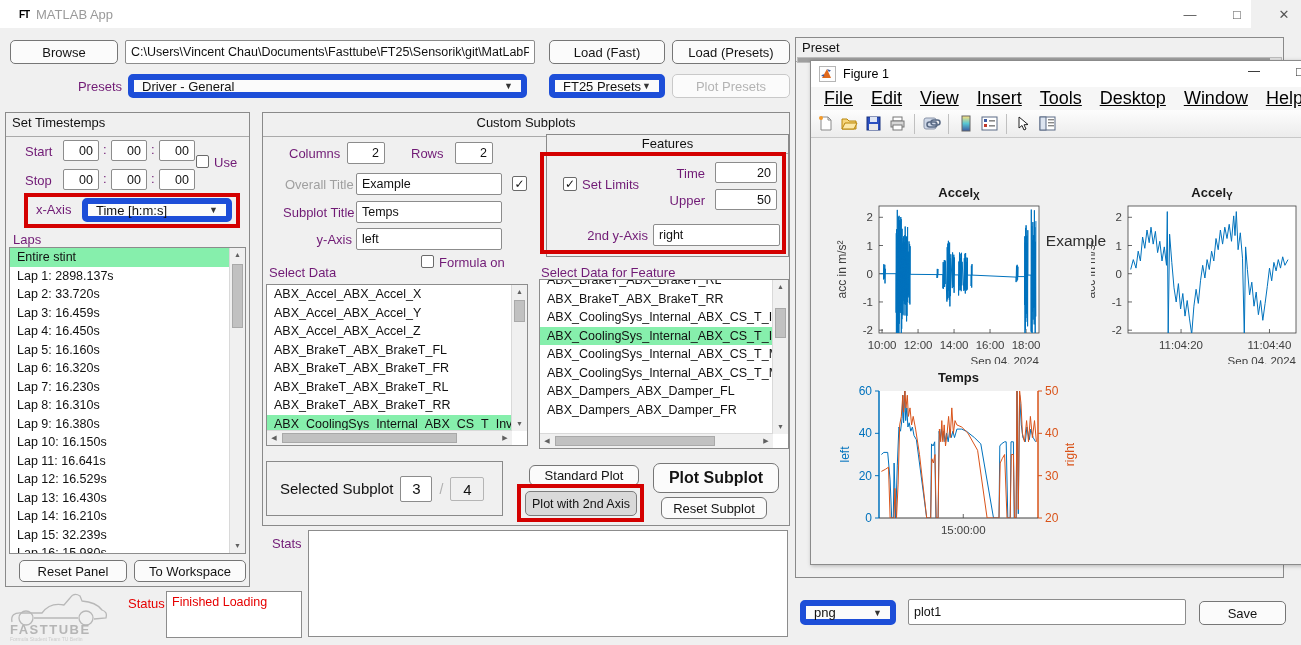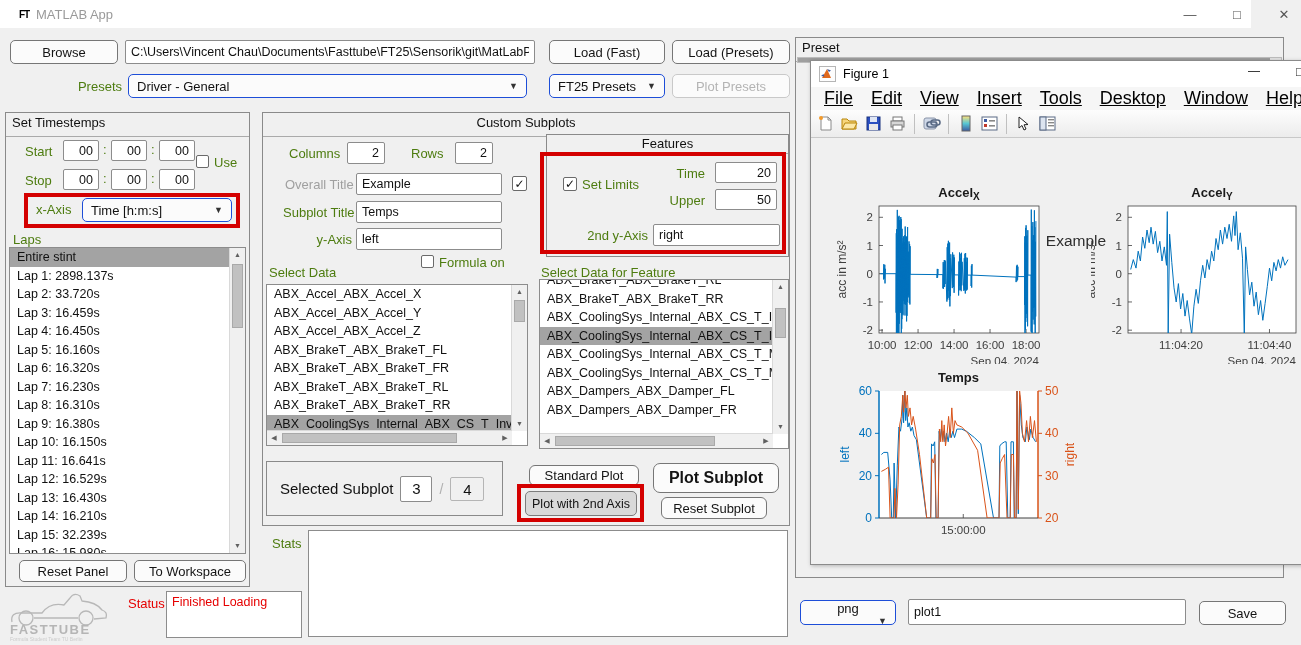--- a/index.html
+++ b/index.html
@@ -11,36 +11,36 @@
   #app-title{left:36px;top:7px;color:#9a9a9a;font-size:13px;}
   #app-icon{left:19px;top:9px;width:15px;height:11px;font-weight:bold;font-size:10px;color:#000;letter-spacing:-1px;}
   .winbtn{top:6px;width:30px;height:18px;text-align:center;color:#555;font-size:13px;line-height:18px;}
   
   .btn{background:#fbfbfb;border:1px solid #767676;border-radius:5px;text-align:center;
        display:flex;align-items:center;justify-content:center;font-size:13px;color:#141414;box-sizing:border-box;}
   .btn.disabled{color:#b4b4b4;border-color:#c9c9c9;}
   .field{background:#fff;border:1px solid #8c8c8c;border-radius:2px;box-sizing:border-box;
          font-family:"Liberation Sans","DejaVu Sans",sans-serif;font-size:12.5px;padding:0 5px;color:#111;}
   input.field{outline:none;}
-  .dd{background:#fbfbfb;border:1px solid #1d4ed8;border-radius:5px;display:flex;align-items:center;
+  .dd{background:#fbfbfb;border:6px solid #1d4ed8;border-radius:5px;display:flex;align-items:center;
       box-sizing:border-box;padding:0 8px;font-size:13px;}
   .dd .arrow{margin-left:auto;font-size:9px;color:#333;}
   .panel{border:1px solid #8a8a8a;box-sizing:border-box;background:#f0f0f0;}
   .panel-title{border-bottom:1px solid #aaa;padding:2px 6px;font-size:13px;height:19px;box-sizing:content-box;}
   .panel-title.center{text-align:center;}
-  .lbl{font-size:13px;color:#4d7c0f;white-space:nowrap;}
+  .lbl{font-size:13px;color:#701a75;white-space:nowrap;}
   .lbl.gray{color:#a0a0a0;}
   .cb{width:13px;height:13px;background:#fff;border:1px solid #6a6a6a;border-radius:2px;
       display:flex;align-items:center;justify-content:center;font-size:12px;font-weight:bold;color:#111;box-sizing:border-box;}
   .redbox{border:4px solid #d40000;box-sizing:border-box;pointer-events:none;z-index:5;}
   
   .listbox{background:#fff;border:1px solid #8c8c8c;box-sizing:border-box;overflow:hidden;}
   .list-inner{position:absolute;left:0;top:0;right:15px;bottom:0;overflow:hidden;}
   .list-item{height:18.5px;line-height:18.5px;padding-left:7px;font-size:12.5px;white-space:nowrap;overflow:hidden;}
-  .list-item.sel{background:#a3a3a3;}
+  .list-item.sel{background:#86efac;}
   .vsb{position:absolute;top:0;right:0;width:15px;bottom:0;background:#f0f0f0;border-left:1px solid #d9d9d9;}
   .vsb .up,.vsb .dn{position:absolute;left:0;width:15px;height:14px;text-align:center;font-size:7px;color:#606060;line-height:14px;}
   .vsb .dn{bottom:0;}
   .vsb .thumb{position:absolute;left:2px;width:11px;background:#c1c1c1;border:1px solid #a9a9a9;box-sizing:border-box;}
   .hsb{position:absolute;left:0;bottom:0;height:14px;background:#f0f0f0;border-top:1px solid #d9d9d9;}
   .hsb .lt,.hsb .rt{position:absolute;top:0;width:14px;height:14px;text-align:center;font-size:7px;color:#606060;line-height:14px;}
   .hsb .rt{right:0;}
   .hsb .thumb{position:absolute;top:2px;height:10px;background:#c1c1c1;border:1px solid #a9a9a9;box-sizing:border-box;}
   
   #figwin{left:810px;top:60px;width:502px;height:505px;background:#f0f0f0;border:1px solid #8b8b8b;
@@ -452,20 +452,20 @@
             <text x="13" y="85.5" text-anchor="middle" font-size="12" fill="#0072BD" font-family="Liberation Sans, DejaVu Sans, sans-serif" transform="rotate(-90 13 85.5)">left</text>
             <text x="238" y="85.5" text-anchor="middle" font-size="12" fill="#D95319" font-family="Liberation Sans, DejaVu Sans, sans-serif" transform="rotate(-90 238 85.5)">right</text>
             <line x1="127.27000000000001" y1="145" x2="127.27000000000001" y2="149" stroke="#404040" stroke-width="0.8"></line>
             <text x="127.27000000000001" y="165" text-anchor="middle" font-size="11.5" fill="#404040" font-family="Liberation Sans, DejaVu Sans, sans-serif">15:00:00</text>
             <path d="M45.4,85.5 L47.8,83.4 L51.7,83.4 L54.1,110.9 L55.7,149.0 L57.3,149.0 L58.1,94.0 L59.7,149.0 L61.3,96.1 L62.9,58.0 L64.5,62.2 L66.1,49.5 L66.8,26.2 L67.6,53.8 L68.8,22.0 L69.7,51.6 L70.8,38.9 L71.9,58.0 L73.2,53.8 L74.8,62.2 L76.4,58.0 L78.0,66.5 L80.4,70.7 L90.7,149.0 L94.7,149.0 L95.5,74.9 L97.1,77.0 L98.7,72.8 L99.9,149.0 L102.1,149.0 L103.1,62.2 L104.2,70.7 L105.3,60.1 L106.6,70.7 L107.9,62.2 L109.0,72.8 L110.6,64.3 L112.2,72.8 L113.8,60.1 L115.3,68.6 L116.9,62.2 L118.5,68.6 L120.9,60.1 L125.7,60.1 L130.4,62.2 L138.4,68.6 L144.8,74.9 L157.5,149.0 L163.0,149.0 L163.8,77.0 L165.4,74.9 L168.6,72.8 L170.2,72.8 L171.8,149.0 L174.2,149.0 L175.0,72.8 L177.4,72.8 L178.2,149.0 L180.1,149.0 L181.0,22.0 L182.3,144.8 L183.6,26.2 L185.3,55.9 L186.9,68.6 L189.3,72.8 L190.9,58.0 L193.3,70.7 L194.8,60.1 L197.2,68.6 L199.6,72.8" fill="none" stroke="#0072BD" stroke-width="1" clip-path="url(#clip2)"></path>
             <path d="M45.4,102.4 L49.4,100.3 L52.5,98.2 L54.1,149.0 L58.1,149.0 L58.9,119.4 L60.5,149.0 L62.1,115.1 L63.7,55.9 L65.3,47.4 L66.8,26.2 L67.6,43.2 L68.9,22.0 L70.0,38.9 L71.3,26.2 L72.4,47.4 L74.0,38.9 L75.6,55.9 L77.2,47.4 L79.6,60.1 L83.5,85.5 L90.7,149.0 L94.7,149.0 L95.8,89.7 L97.4,94.0 L99.0,85.5 L100.2,149.0 L102.1,149.0 L103.4,60.1 L104.7,72.8 L105.8,51.6 L106.9,72.8 L108.2,55.9 L109.5,77.0 L111.1,64.3 L112.6,47.4 L114.2,68.6 L115.8,38.9 L117.4,64.3 L119.0,51.6 L120.9,55.9 L125.7,58.0 L132.0,64.3 L141.6,81.3 L151.1,149.0 L163.0,149.0 L164.2,94.0 L166.2,89.7 L168.6,85.5 L171.0,149.0 L174.2,149.0 L175.3,85.5 L177.4,85.5 L178.5,149.0 L180.1,149.0 L181.0,22.0 L182.3,140.5 L183.6,22.0 L185.0,34.7 L186.4,64.3 L188.5,72.8 L190.6,51.6 L192.5,72.8 L194.4,47.4 L196.4,68.6 L198.5,51.6 L200.4,72.8" fill="none" stroke="#D95319" stroke-width="1" clip-path="url(#clip2)"></path>
           </svg></div>
     </div>
   </div>
 
-  <div class="abs dd" style="left:800px;top:600px;width:96px;height:25px;flex-direction:column;">
+  <div class="abs dd" style="left:800px;top:600px;width:96px;height:25px;">
     <span>png</span>
     <span class="arrow">▼</span>
   </div>
   <input class="abs field" style="left: 908px; top: 599px; width: 278px; height: 26px;" readonly="" value="plot1">
   <div class="abs btn" style="left:1199px;top:601px;width:87px;height:24px;">Save</div>
 
 </div>
 
 </body></html>

